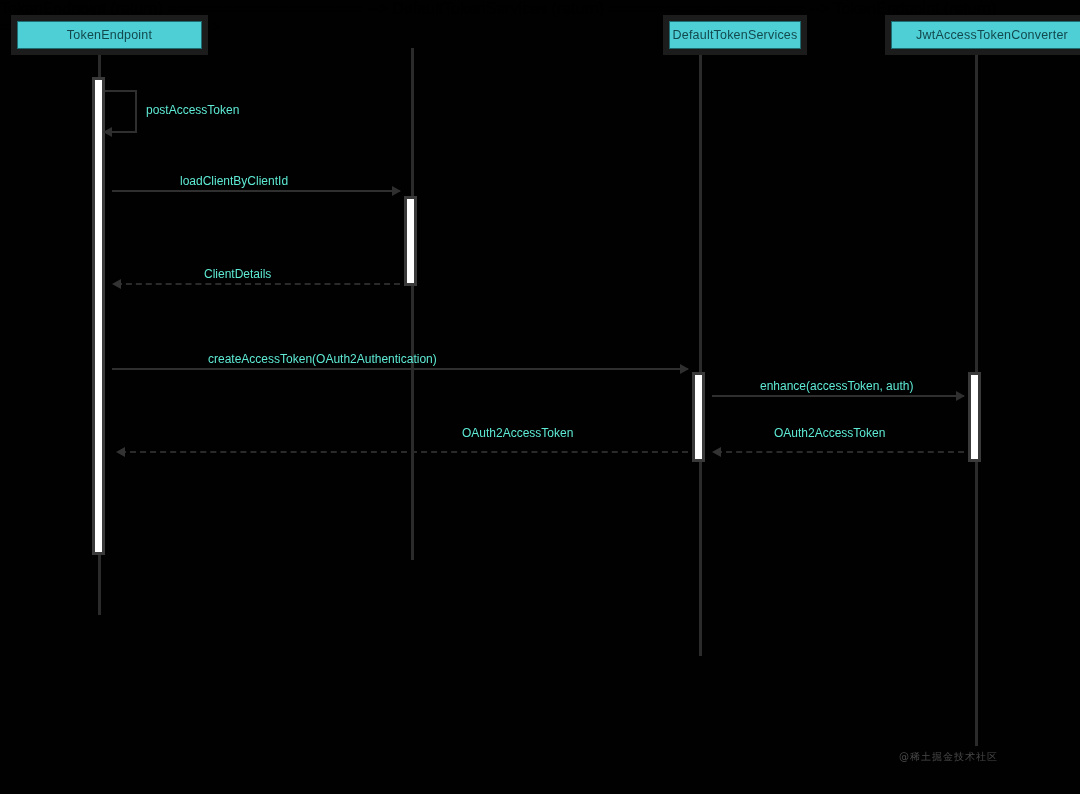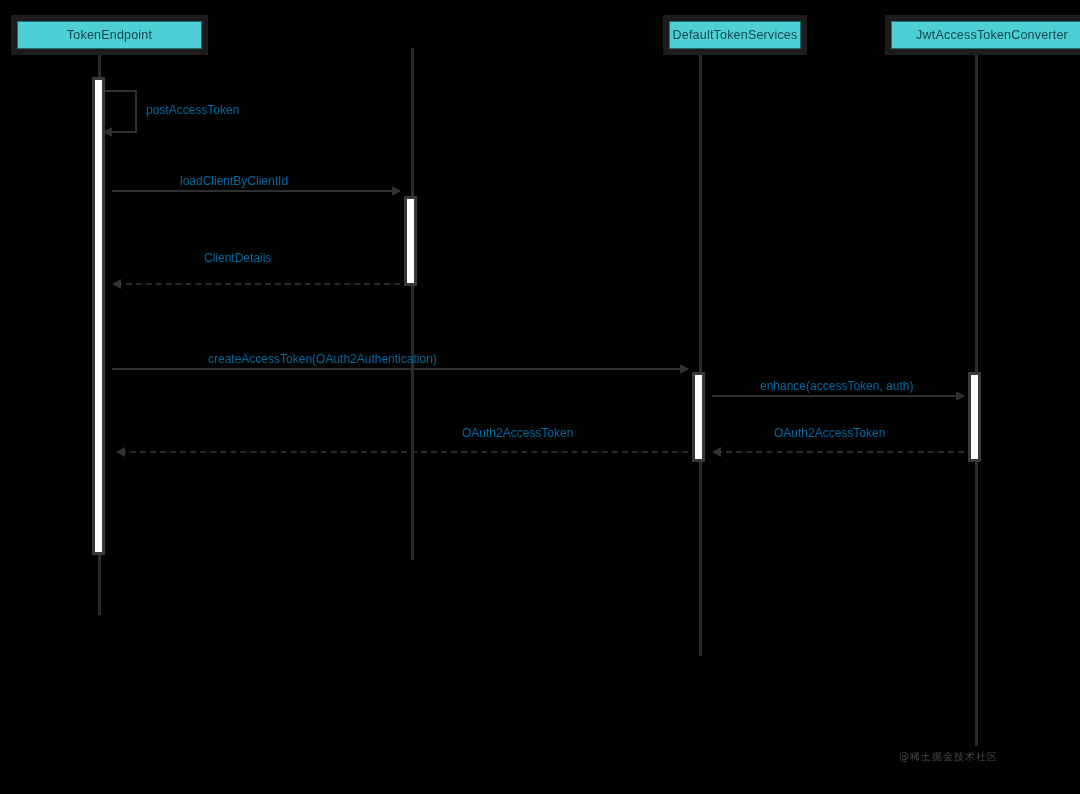--- a/index.html
+++ b/index.html
@@ -89,21 +89,21 @@
   .arrow-head.left.open,
   .arrow-head.right.open {
     border-left-color: #333333;
     border-right-color: #333333;
   }
 
   
   .msg-label {
     position: absolute;
     font-size: 12px;
-    color: #0369a1;
+    color: #5eead4;
     white-space: nowrap;
     line-height: 1;
   }
 
   
   .watermark {
     position: absolute;
     font-size: 10px;
     color: #4a4a4a;
     white-space: nowrap;
@@ -153,21 +153,21 @@
   <div class="msg-label" style="left:146px; top:104px;">postAccessToken</div>
 
   
   <div class="msg-line" style="left:112px; top:190px; width:288px;"></div>
   <div class="arrow-head right" style="left:392px; top:186px;"></div>
   <div class="msg-label" style="left:180px; top:175px;text-align:center;">loadClientByClientId</div>
 
    TokenEndpoint (return) ===================== --&gt;
   <div class="msg-line dashed" style="left:116px; top:283px; width:284px;"></div>
   <div class="arrow-head left open" style="left:112px; top:279px;"></div>
-  <div class="msg-label" style="left:204px; top:252px;">ClientDetails</div>
+  <div class="msg-label" style="left:204px; top:268px;">ClientDetails</div>
 
   
   <div class="msg-line" style="left:112px; top:368px; width:576px;"></div>
   <div class="arrow-head right" style="left:680px; top:364px;"></div>
   <div class="msg-label" style="left:208px; top:353px;">createAccessToken(OAuth2Authentication)</div>
 
   
   <div class="msg-line" style="left:712px; top:395px; width:252px;"></div>
   <div class="arrow-head right" style="left:956px; top:391px;"></div>
   <div class="msg-label" style="left:760px; top:380px;">enhance(accessToken, auth)</div>

